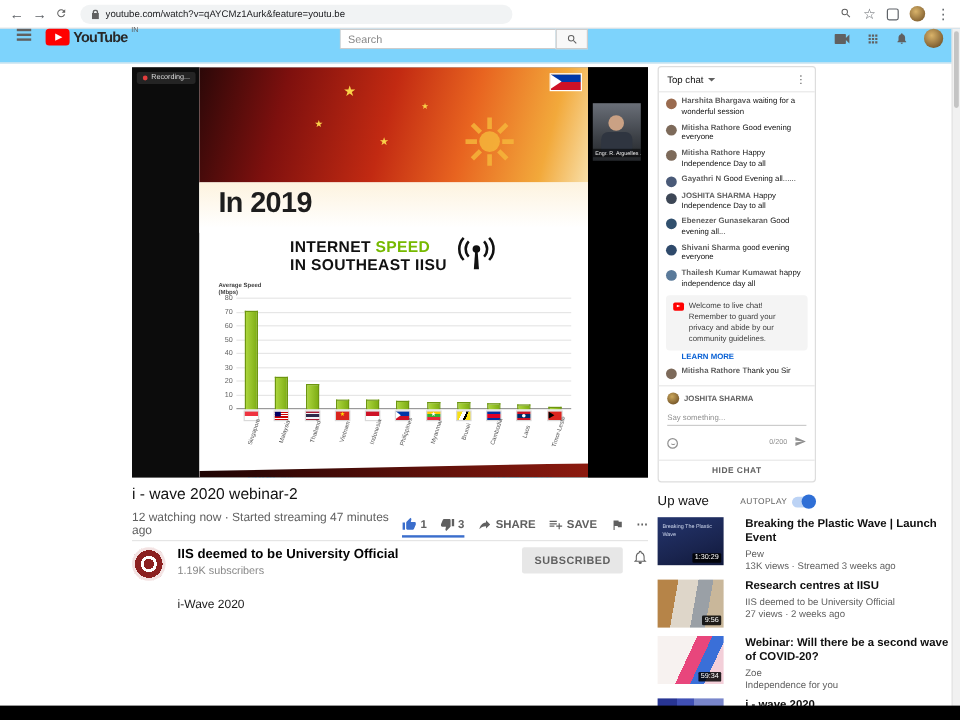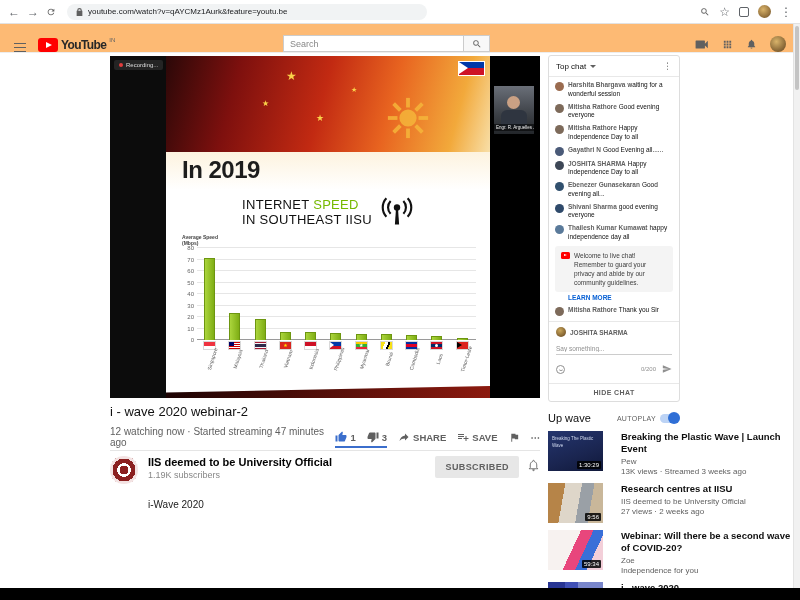--- a/index.html
+++ b/index.html
@@ -11,22 +11,22 @@
     border-bottom:1px solid #e2e2e2;display:flex;align-items:center;padding:0 8px;gap:7px}
   .nav-ic{color:#5f6368;font-size:12px;line-height:1;cursor:pointer}
   .addr-pill{display:flex;align-items:center;gap:5px;background:#f1f3f4;border-radius:9px;
     height:16px;width:360px;padding:0 9px;margin-left:4px}
   .addr-url{font-size:8px;color:#202124;white-space:nowrap;overflow:hidden}
   .br-right{margin-left:auto;display:flex;align-items:center;gap:9px}
   .br-ava{width:13px;height:13px;border-radius:50%;background:radial-gradient(circle at 40% 35%,#d9b36a,#6b4a21)}
   .sq-ic{width:10px;height:10px;border:1.3px solid #5f6368;border-radius:2px}
 
   
-  .masthead{position:absolute;left:0;top:24px;width:800px;height:29px;background:#fdba74;
-    border-bottom:1px solid #ededed;display:flex;align-items:flex-end;padding:0 14px}
+  .masthead{position:absolute;left:0;top:24px;width:800px;height:29px;background:#7dd3fc;
+    border-bottom:1px solid #ededed;display:flex;align-items:flex-start;padding:0 14px}
   .burger{display:flex;flex-direction:column;gap:2.5px;cursor:pointer;margin-right:12px}
   .burger i{display:block;width:12px;height:1.5px;background:#606060}
   .logo{display:flex;align-items:flex-start;gap:3px;cursor:pointer}
   .logo-badge{width:20px;height:14px;background:#f00;border-radius:3px;position:relative}
   .logo-badge::after{content:'';position:absolute;left:7.5px;top:4px;border-left:6px solid #fff;
     border-top:3.5px solid transparent;border-bottom:3.5px solid transparent}
   .logo-word{font-size:12px;font-weight:bold;letter-spacing:-.6px;color:#282828}
   .logo-region{font-size:6px;color:#606060;margin-top:-1px}
   .search-wrap{position:absolute;left:283px;display:flex}
   .search-input{width:180px;height:17px;border:1px solid #ccc;border-right:none;font-size:9px;
@@ -54,21 +54,21 @@
     background:linear-gradient(105deg,#2b0808 0%,#7e100e 22%,#c22a12 48%,#e86420 68%,#f2a93b 88%,#f8dfa8 100%)}
   .banner .star{position:absolute;color:#f9d24a;line-height:1}
   .ph-flag{position:absolute;right:5px;top:5px;width:27px;height:15px;border:1px solid #fff;
     background:linear-gradient(#0038a8 50%,#ce1126 50%)}
   .ph-flag::before{content:'';position:absolute;left:0;top:0;border-top:6.5px solid transparent;
     border-bottom:6.5px solid transparent;border-left:9px solid #fff}
   .sunburst{position:absolute;right:60px;top:40px;opacity:.8}
   .year-band{position:relative;height:42px;background:linear-gradient(180deg,#fdf3df 0%,#fff 90%)}
   .year-text{position:absolute;left:16px;top:4px;font-size:24px;font-weight:bold;color:#1d1d1d;letter-spacing:-.5px}
   .slide-title{display:flex;align-items:center;justify-content:center;gap:8px;margin-top:2px}
-  .st-text{font-size:13px;font-weight:400;letter-spacing:.3px;line-height:1.15;color:#111;text-align:left}
+  .st-text{font-size:13px;font-weight:700;letter-spacing:.3px;line-height:1.15;color:#111;text-align:left}
   .st-green{color:#76b900}
   
   .slide-chart{padding:4px 14px 0 16px}
   .chart-ylabel{font-size:5px;color:#444;font-weight:bold;width:40px;line-height:1.2;margin-bottom:2px}
   .chart-area{display:flex}
   .yaxis{position:relative;width:15px;height:92px;flex:none}
   .ytick{position:absolute;right:3px;font-size:6px;color:#666}
   .plot{position:relative;flex:1}
   .grid{position:absolute;left:0;right:0;top:0;height:92px}
   .gl{position:absolute;left:0;right:0;height:1px;background:#e6e6e6}

